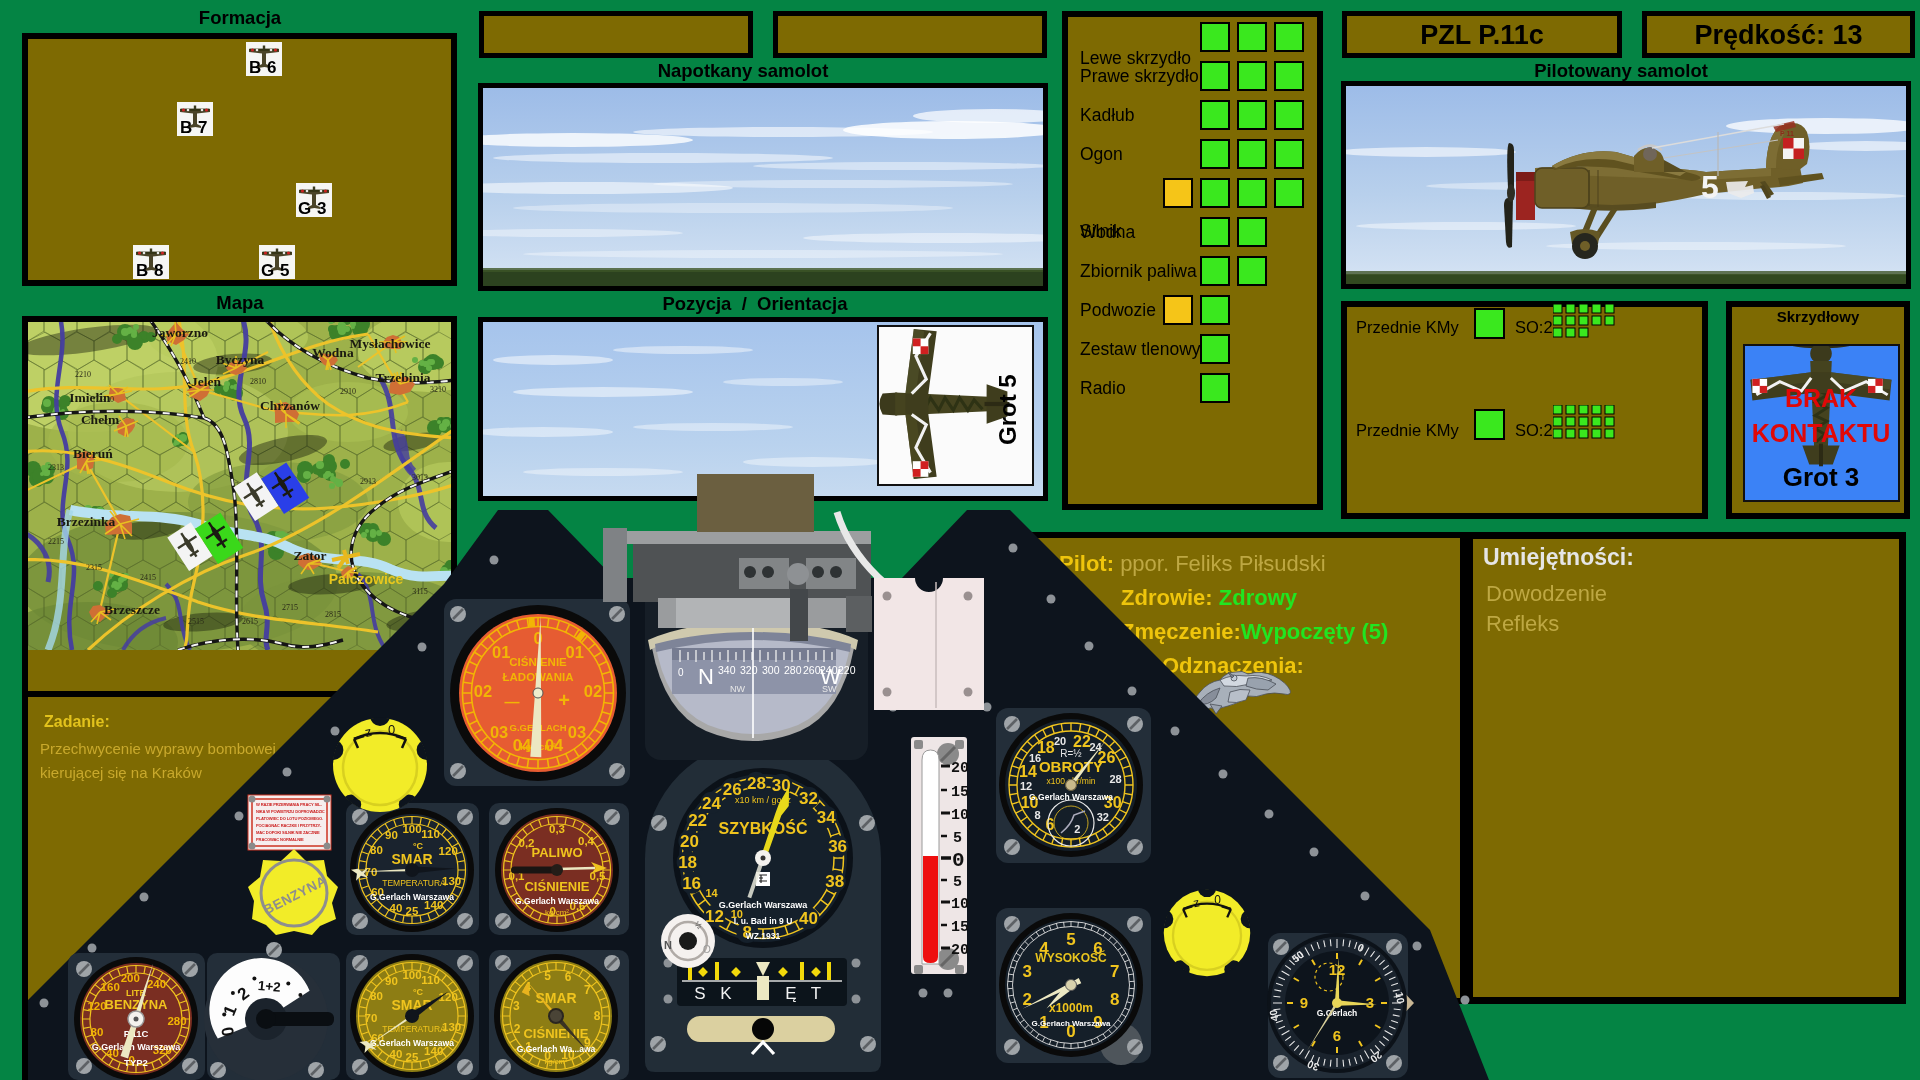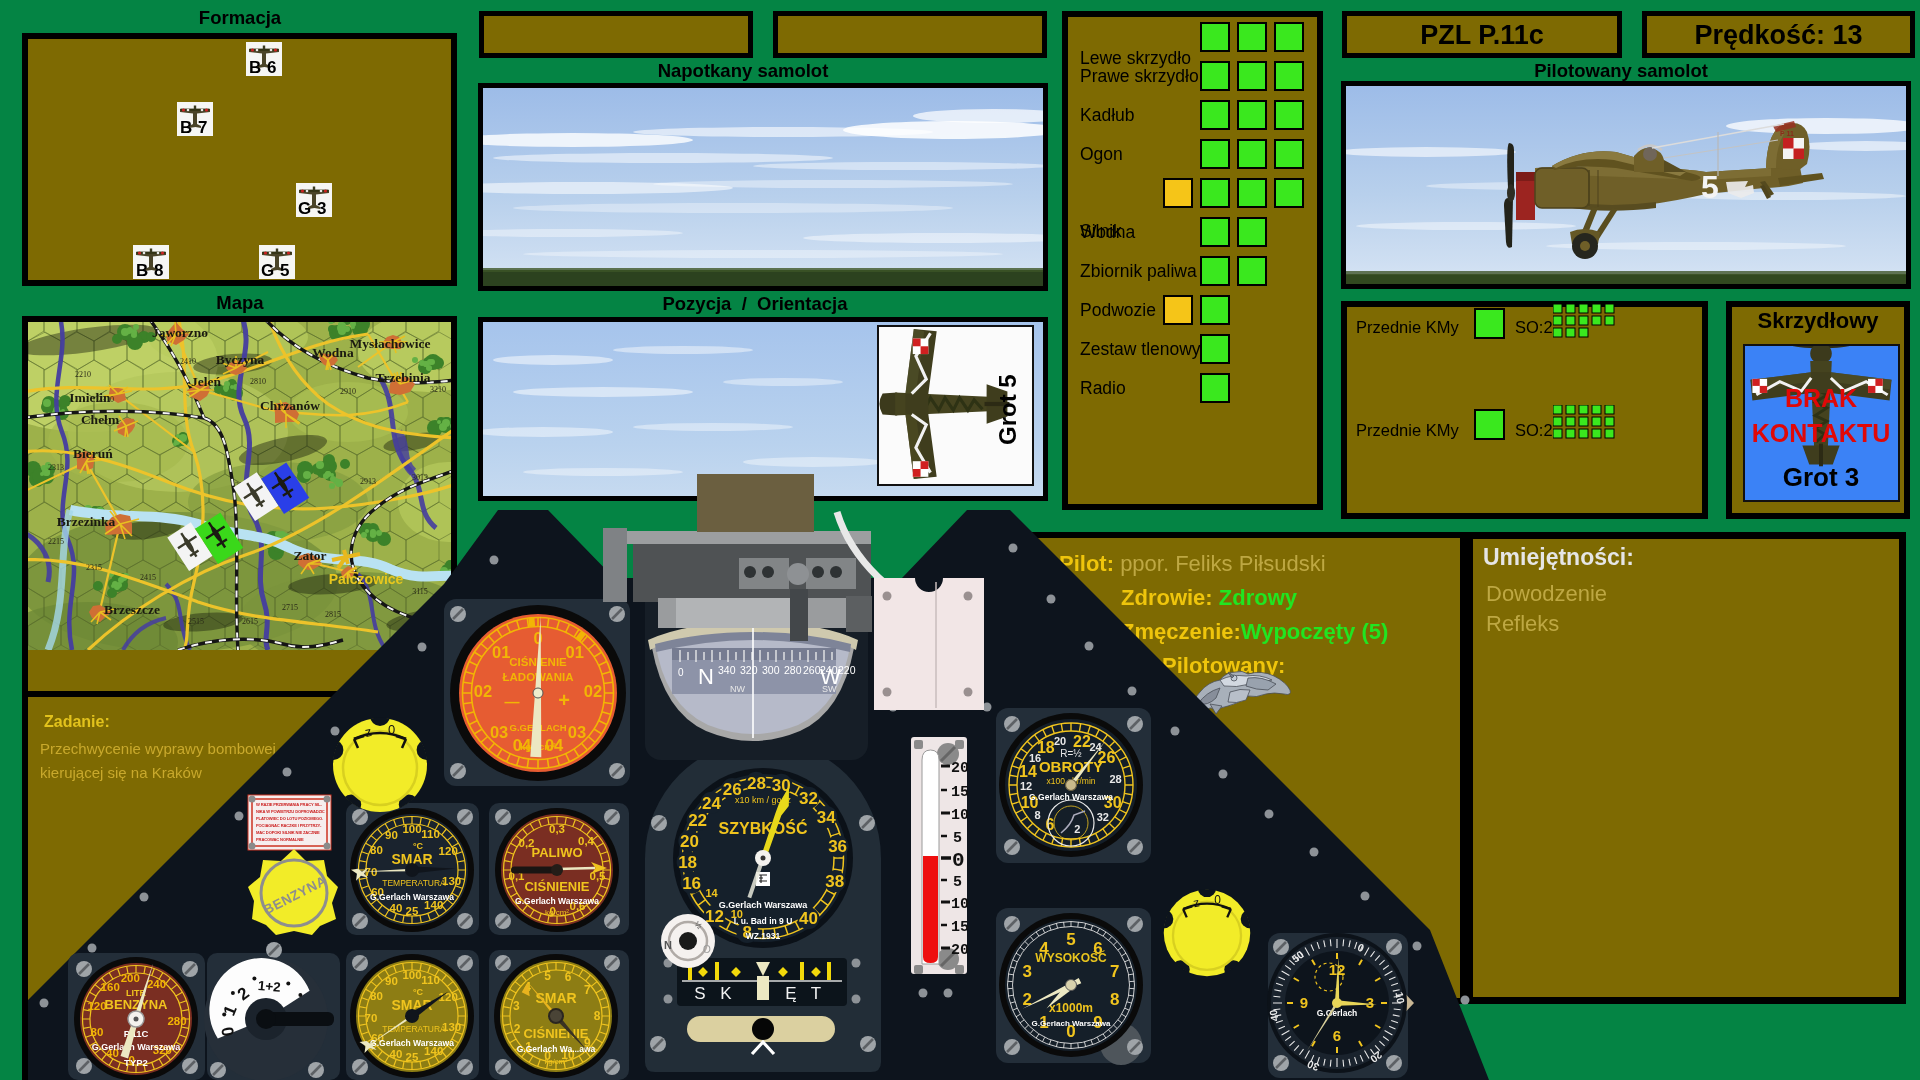--- a/index.html
+++ b/index.html
@@ -646,21 +646,21 @@
       <rect x="0" y="24" width="9" height="9"></rect>
         <rect x="13" y="24" width="9" height="9"></rect>
         <rect x="26" y="24" width="9" height="9"></rect>
         <rect x="39" y="24" width="9" height="9"></rect>
         <rect x="52" y="24" width="9" height="9"></rect>
     </g>
   </svg>
 </div>
 
 <div class="panel" style="left:1726px;top:301px;width:184px;height:218px;"></div>
-<div class="lbl" style="left:1726px;top:308px;width:184px;font-size:22px;">Skrzydłowy</div>
+<div class="lbl" style="left:1726px;top:308px;width:184px;font-size:15px;">Skrzydłowy</div>
 <div class="abs" style="left:1743px;top:344px;width:157px;height:158px;background:#3b82f6;border:2px solid #111;box-sizing:border-box;">
   <svg width="153" height="154" viewBox="0 0 153 154">
     <g transform="translate(76,62) scale(0.98,0.94) translate(-80,-80)">
       <ellipse cx="80" cy="13" rx="30" ry="3.5" fill="#2e2c16"></ellipse>
       <circle cx="80" cy="22" r="11" fill="#3c3a1c"></circle>
       <path d="M69 30 L91 30 L87 122 L73 122 Z" fill="#45431f"></path>
       <path d="M74 50 L86 54 L74 60 L86 66 L74 74 L86 80 L74 88 L86 94 L74 102 L84 108 L75 116" stroke="#2e3214" stroke-width="3" fill="none"></path>
       <path d="M8 50 L70 42 L90 42 L152 50 L150 72 L90 64 L70 64 L10 72 Z" fill="#3f3d1d"></path>
       <path d="M8 50 L70 42 L70 52 L10 60 Z" fill="#4c4a22" opacity=".8"></path>
       <path d="M90 42 L152 50 L150 60 L90 52 Z" fill="#50502a" opacity=".7"></path>
@@ -680,21 +680,21 @@
     <text x="76" y="96" font-size="25" font-weight="bold" fill="#e00808" text-anchor="middle">KONTAKTU</text>
     <text x="76" y="140" font-size="26" font-weight="bold" fill="#000" text-anchor="middle">Grot 3</text>
   </svg>
 </div>
 
 <div class="panel" style="left:1000px;top:532px;width:466px;height:472px;"></div>
 <div id="pilottext">
   <div class="abs" style="left:1059px;top:551px;font-size:22px;"><span style="color:#efc50c;font-weight:bold;">Pilot:</span> <span style="color:#bea843;margin-top:20px;">ppor. Feliks Piłsudski</span></div>
   <div class="abs" style="left:1121px;top:585px;font-size:22px;"><span style="color:#efc50c;font-weight:bold;">Zdrowie:</span><span style="color:#21e521;font-weight:bold;"> Zdrowy</span></div>
   <div class="abs" style="left:1121px;top:619px;font-size:22px;"><span style="color:#efc50c;font-weight:bold;">Zmęczenie:</span><span style="color:#21e521;font-weight:bold;">Wypoczęty (5)</span></div>
-  <div class="abs" style="left:1162px;top:653px;font-size:22px;color:#efc50c;font-weight:bold;">Pilotowany:</div>
+  <div class="abs" style="left:1162px;top:653px;font-size:22px;color:#efc50c;font-weight:bold;">Odznaczenia:</div>
   <svg class="abs" style="left:1190px;top:664px;" width="110" height="58" viewBox="0 0 110 58">
     <g stroke="#4a4f58" stroke-width="0.8">
       <path d="M20 44 Q10 50 6 44 Q2 36 10 28 Q18 18 30 16 Q36 8 46 8 Q52 6 58 10 Q72 6 84 12 Q96 18 100 26 Q102 32 94 30 Q84 28 76 30 Q66 34 58 32 Q48 40 38 42 Q28 46 20 44 Z" fill="#a8b0ba"></path>
       <path d="M30 16 Q42 10 56 12 Q70 10 82 16 Q70 18 60 20 Q46 24 34 22 Z" fill="#d2d8e0"></path>
       <path d="M8 40 Q16 28 30 24 L26 34 Q18 42 8 40 Z" fill="#878e9a"></path>
       <path d="M58 14 Q72 12 86 20 L78 26 Q66 26 56 22 Z" fill="#99a2ae"></path>
       <path d="M40 28 Q50 24 60 26 L56 36 Q46 40 38 38 Z" fill="#b8bfc9"></path>
       <path d="M20 40 L26 50 L32 42 Z" fill="#9aa2ae"></path>
       <circle cx="44" cy="14" r="3" fill="#c4ccd6"></circle>
       <path d="M44 12 L38 8 L42 14 Z" fill="#7a828e"></path>

